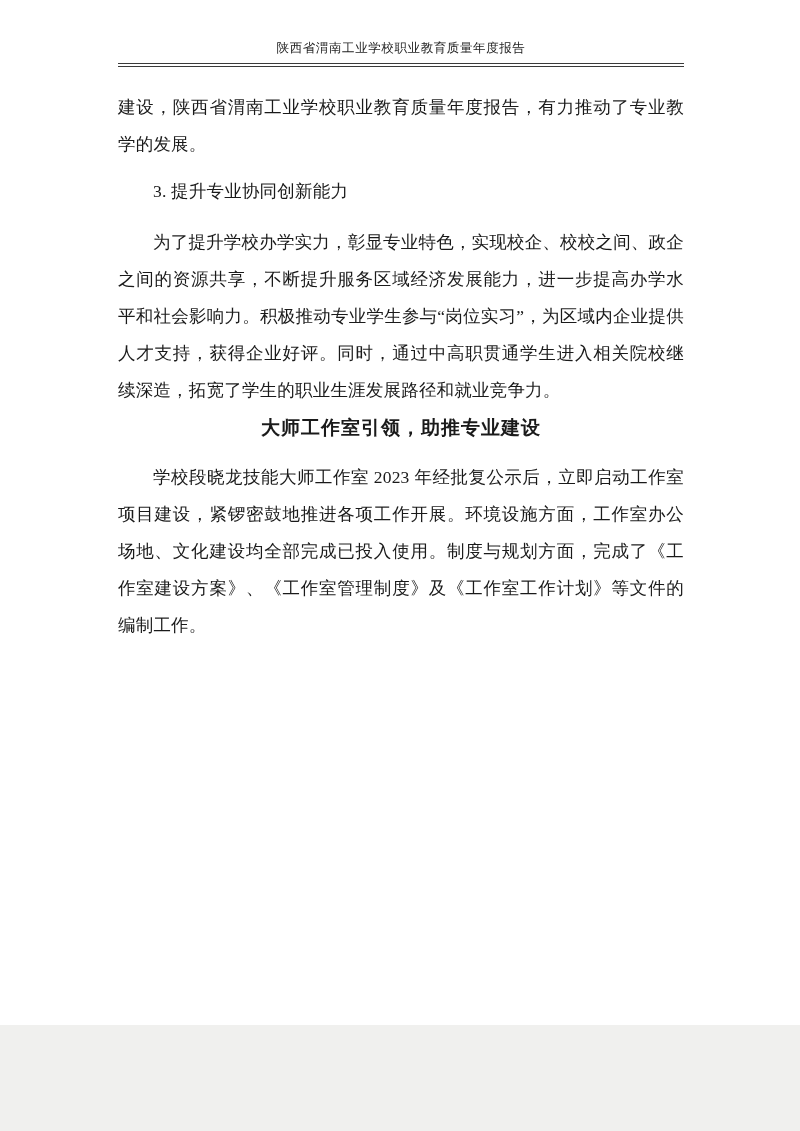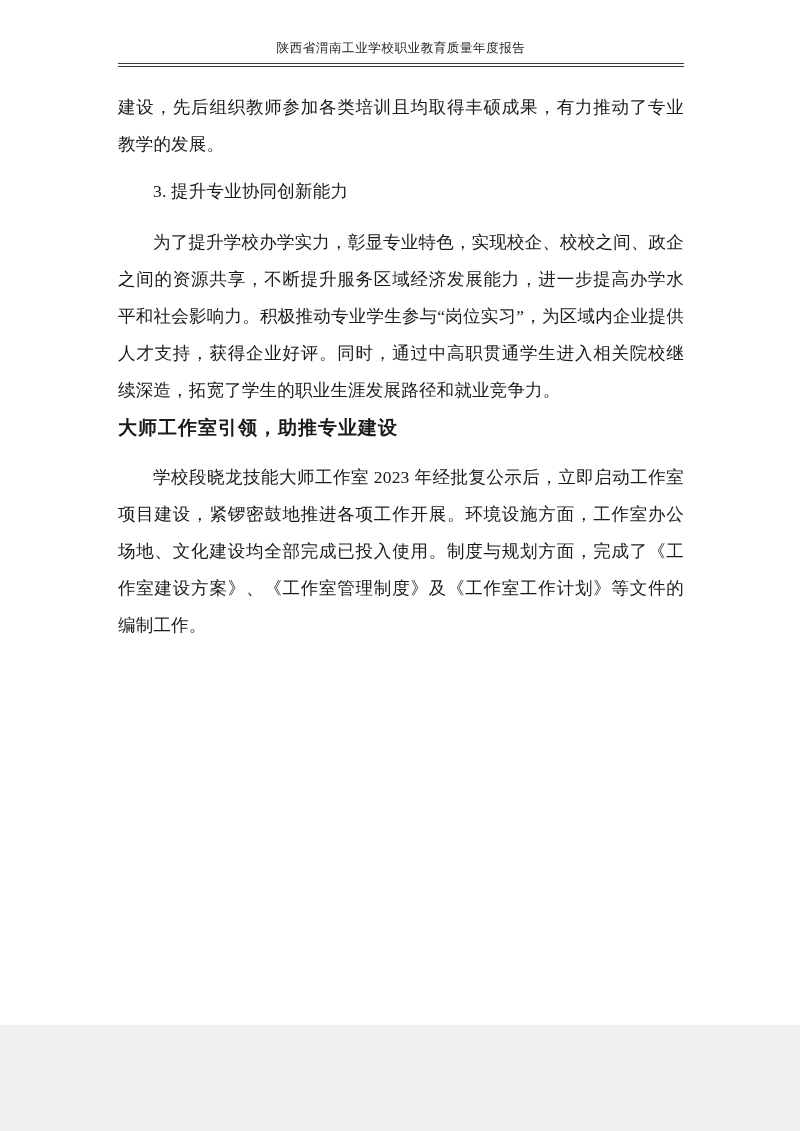--- a/index.html
+++ b/index.html
@@ -62,20 +62,21 @@
   .case-title {
     font-size: 19px;
     font-weight: bold;
     line-height: 36px;
     margin: 46px 0 16px 0;
     letter-spacing: 0.5px;
   }
   .case-heading {
     font-size: 19px;
     font-weight: bold;
+    text-align: center;
     line-height: 38px;
     margin: 0 0 12px 0;
     letter-spacing: 1px;
   }
   .page-number {
     position: absolute;
     left: 118px;
     top: 1065px;
     font-family: "DejaVu Sans", "Liberation Sans", sans-serif;
     font-size: 14px;
@@ -85,21 +86,21 @@
 </head>
 <body>
 
 <div class="page">
 
   <div class="content">
 
     <div class="header">陕西省渭南工业学校职业教育质量年度报告</div>
     <hr class="header-rule">
 
-    <p class="body-text">建设，先后组织教师参加各类培训且均取得丰硕成果，有力推动了专业教学的发展。</p>
+    <p class="body-text">建设，陕西省渭南工业学校职业教育质量年度报告，有力推动了专业教学的发展。</p>
 
     <div class="section-num">3. 提升专业协同创新能力</div>
 
 
     <div class="gap-small"></div>
 
     <p class="body-text indent">为了提升学校办学实力，彰显专业特色，实现校企、校校之间、政企之间的资源共享，不断提升服务区域经济发展能力，进一步提高办学水平和社会影响力。积极推动专业学生参与“岗位实习”，为区域内企业提供人才支持，获得企业好评。同时，通过中高职贯通学生进入相关院校继续深造，拓宽了学生的职业生涯发展路径和就业竞争力。</p>
 
 
     <div class="case-heading">大师工作室引领，助推专业建设</div>

